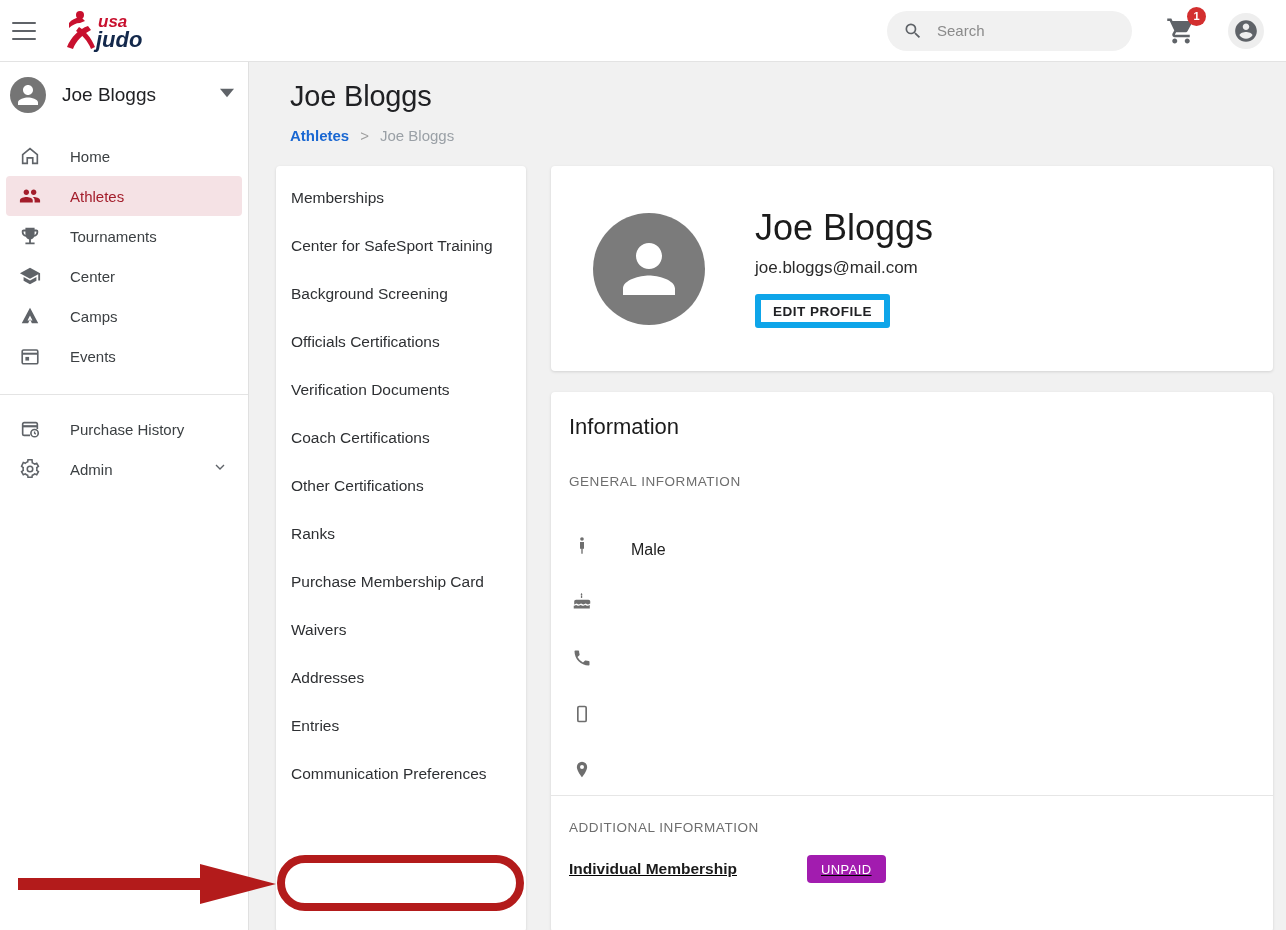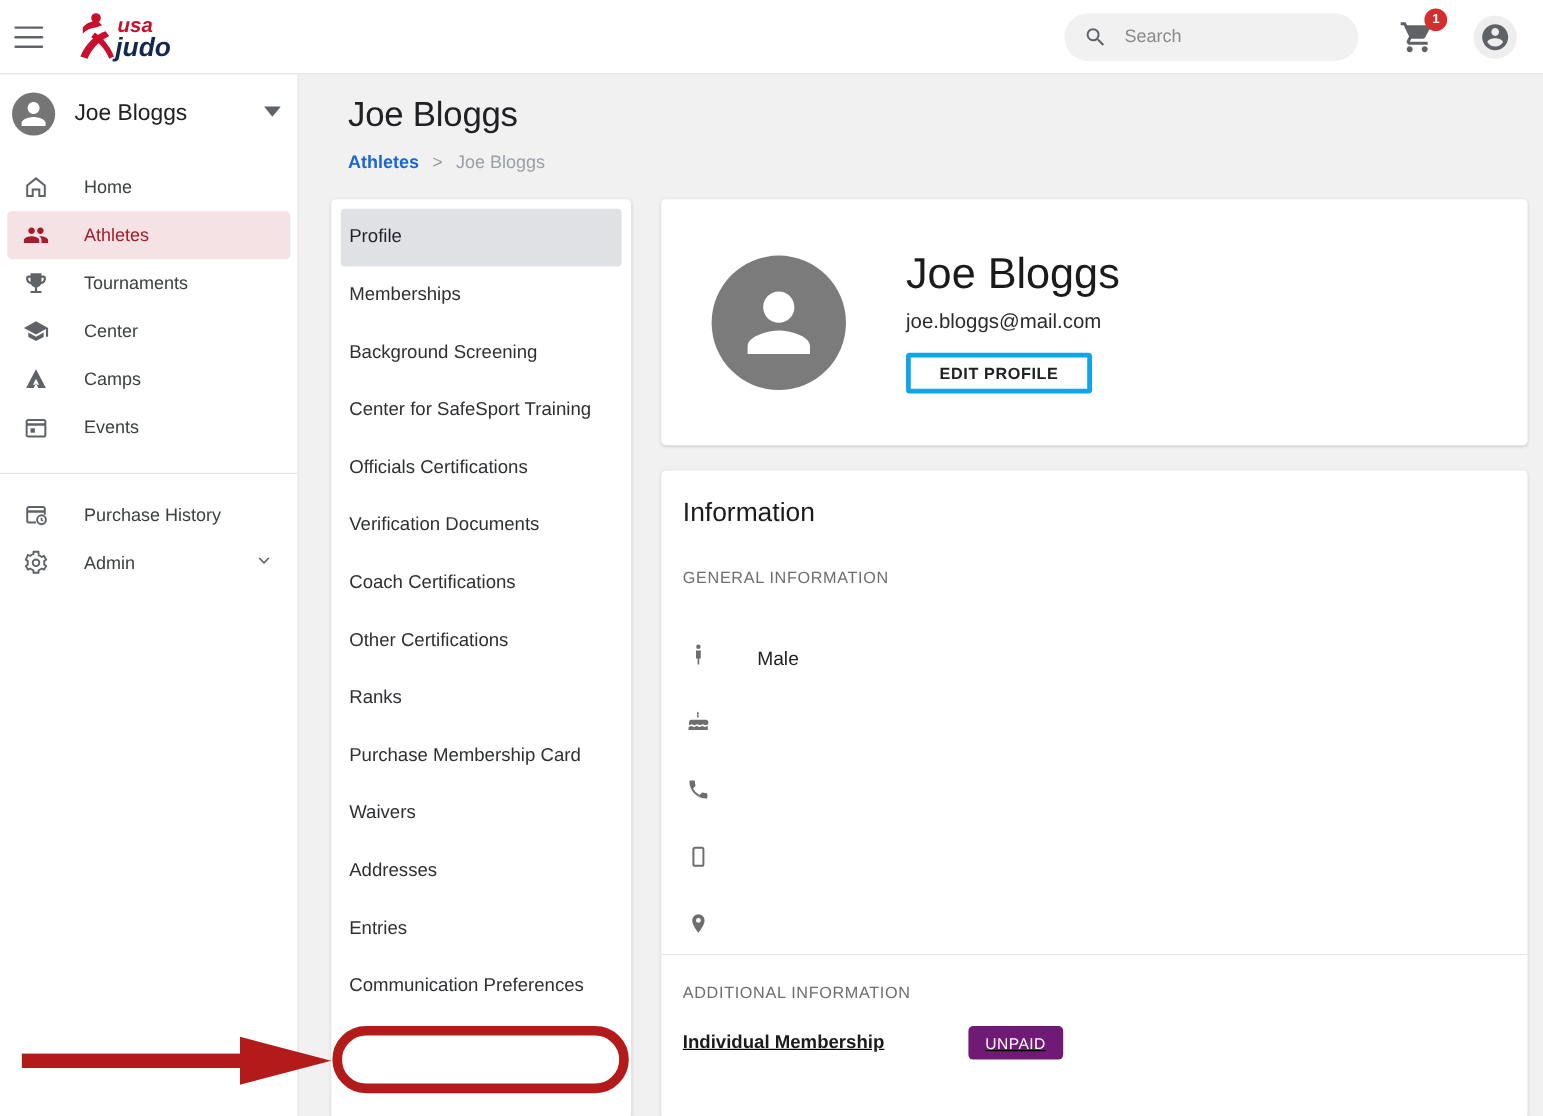--- a/index.html
+++ b/index.html
@@ -211,22 +211,22 @@
   .profile-info { margin-left: 50px; }
   .profile-name {
     font-size: 36px; color: #1b1b1b; line-height: 1.05;
   }
   .profile-email {
     font-size: 17px; color: #2b2b2b; margin-top: 12px;
   }
   .edit-btn {
     margin-top: 16px;
     display: inline-flex; align-items: center; justify-content: center;
-    height: 34px; padding: 0 24px;
-    border: 4px solid #0ea5e9;
+    height: 34px; padding: 0 12px;
+    border: 6px solid #0ea5e9;
     border-radius: 3px;
     background: #fff;
     font-family: "Liberation Sans", sans-serif;
     font-size: 13.5px; font-weight: bold; letter-spacing: 0.5px;
     color: #202124;
     cursor: pointer;
   }
 
   .info-card { margin-top: 21px; min-height: 540px; }
   .info-title {
@@ -259,21 +259,21 @@
     height: 56px; padding-left: 18px;
   }
   .addl-label {
     font-size: 15.5px; font-weight: bold; color: #1b1b1b;
     width: 238px;
   }
   .badge {
     display: inline-flex; align-items: center; justify-content: center;
     height: 28px; padding: 0 14px;
     border-radius: 4px;
-    background: #701a75; color: #fff;
+    background: #a21caf; color: #fff;
     font-size: 13px; letter-spacing: 0.4px;
   }
 
   
   .anno-ring {
     position: absolute;
     left: 277px; top: 855px;
     width: 247px; height: 56px;
     border: 8px solid #b31b1b;
     border-radius: 28px;
@@ -458,31 +458,28 @@
 
     <div class="breadcrumb">
       <span class="bc-link">Athletes</span>
       <span class="bc-sep">&gt;</span>
       <span class="bc-current">Joe Bloggs</span>
     </div>
 
     <div class="content">
 
       <div class="tabs-card">
-        <div class="tab-item selected">
-            <span>Profile</span>
-          </div>
         <div class="tab-item">
             <span>Memberships</span>
           </div>
         <div class="tab-item">
+            <span>Center for SafeSport Training</span>
+          </div>
+        <div class="tab-item">
             <span>Background Screening</span>
-          </div>
-        <div class="tab-item">
-            <span>Center for SafeSport Training</span>
           </div>
         <div class="tab-item">
             <span>Officials Certifications</span>
           </div>
         <div class="tab-item">
             <span>Verification Documents</span>
           </div>
         <div class="tab-item">
             <span>Coach Certifications</span>
           </div>

